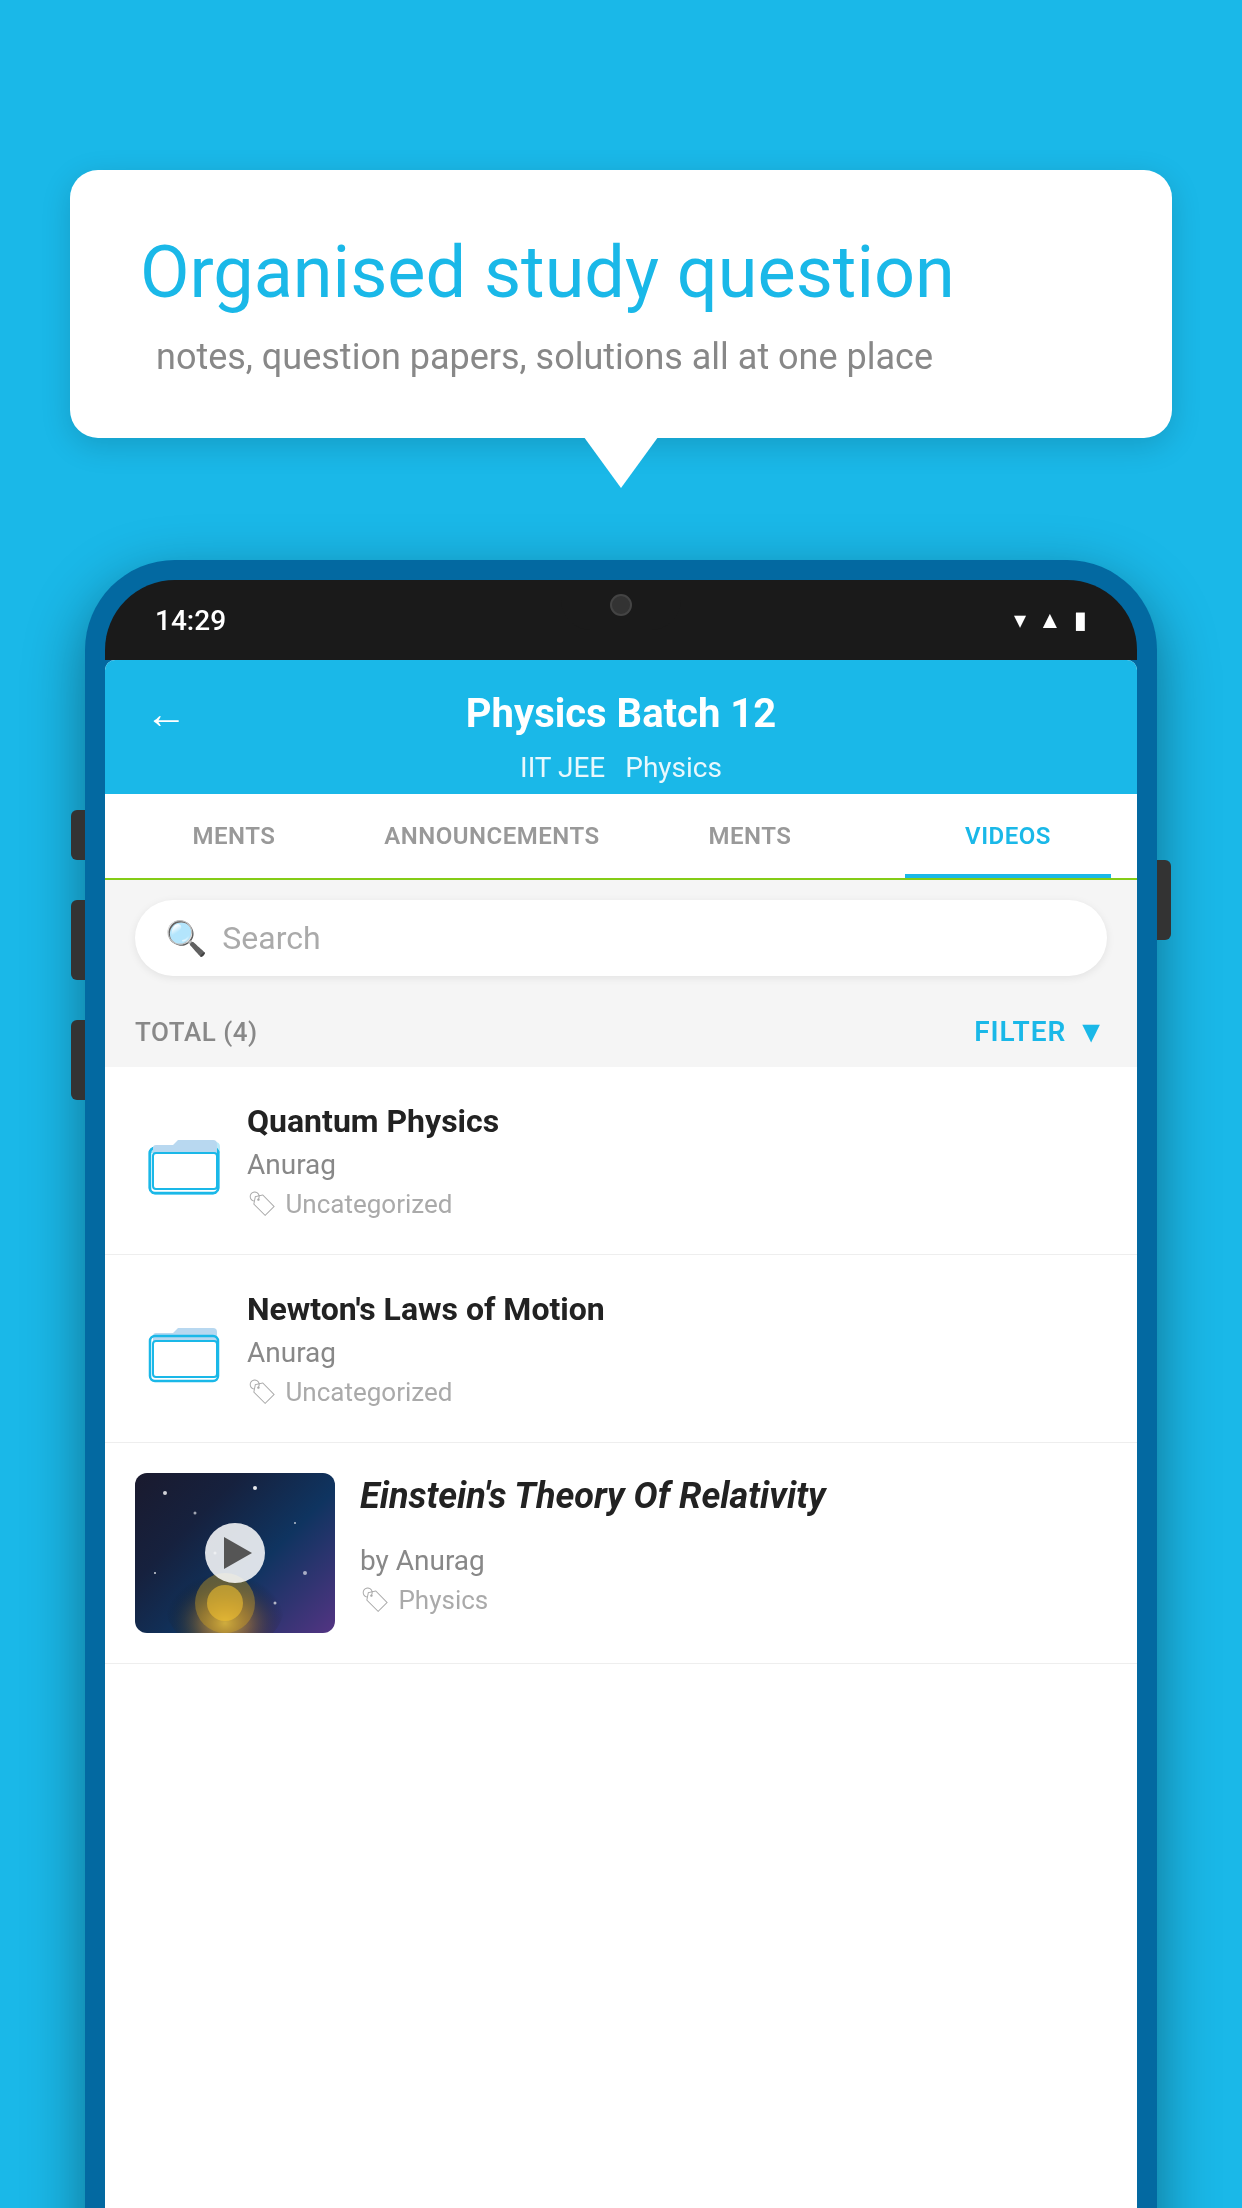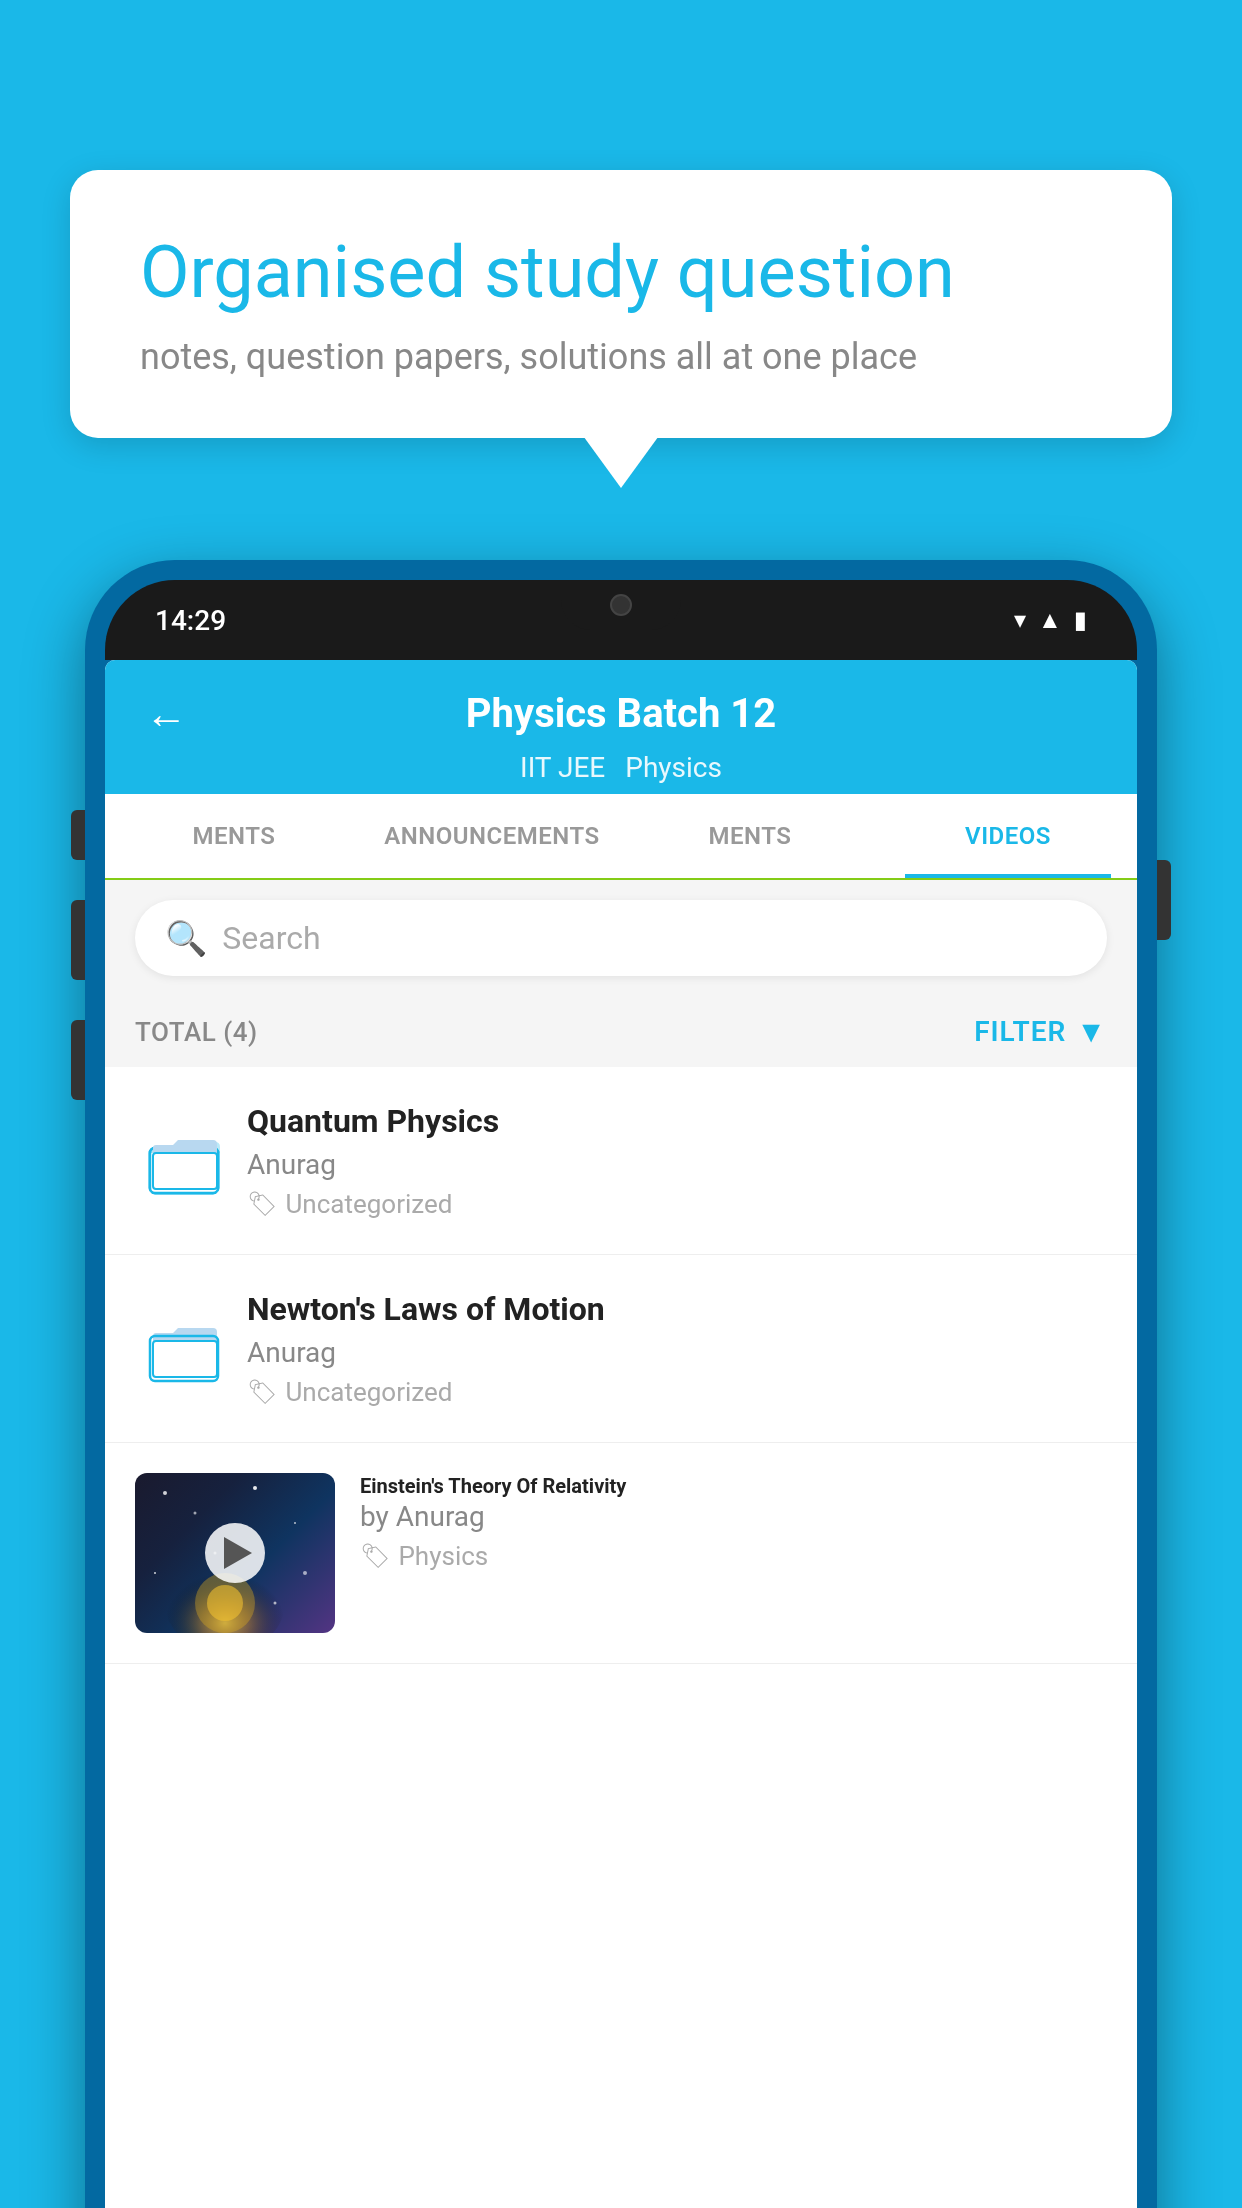--- a/index.html
+++ b/index.html
@@ -43,20 +43,21 @@
       font-weight: 400;
       color: #1ab8e8;
       line-height: 1.2;
       margin-bottom: 20px;
     }
 
     .bubble-subtitle {
       font-size: 36px;
       color: #888;
       font-weight: 400;
+      margin-left: 16px;
     }
 
     
     .phone-wrapper {
       position: absolute;
       top: 560px;
       left: 85px;
       right: 85px;
       bottom: 0;
     }
@@ -358,25 +359,26 @@
       border-bottom: 16px solid transparent;
       border-left: 28px solid #555;
       margin-left: 6px;
     }
 
     .thumb-info {
       flex: 1;
     }
 
     .thumb-title {
-      font-size: 20px;
+      font-size: 36px;
       font-weight: 700;
       color: #222;
-      margin-bottom: 1px;
+      margin-bottom: 24px;
       line-height: 1.3;
+      font-style: italic;
     }
 
     .thumb-author {
       font-size: 28px;
       color: #888;
       margin-bottom: 8px;
     }
 
     .thumb-tag {
       display: flex;

